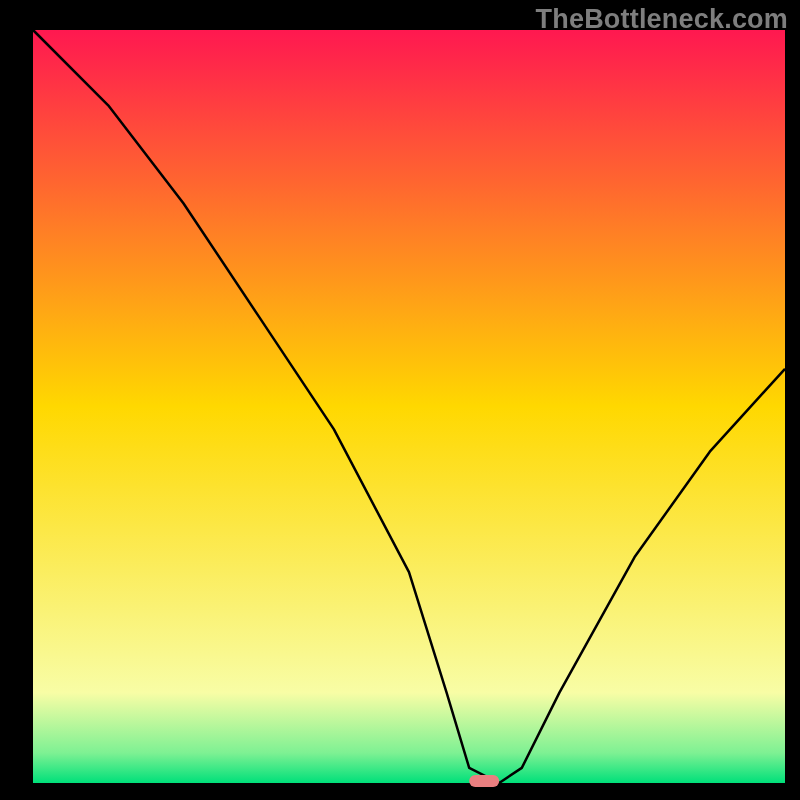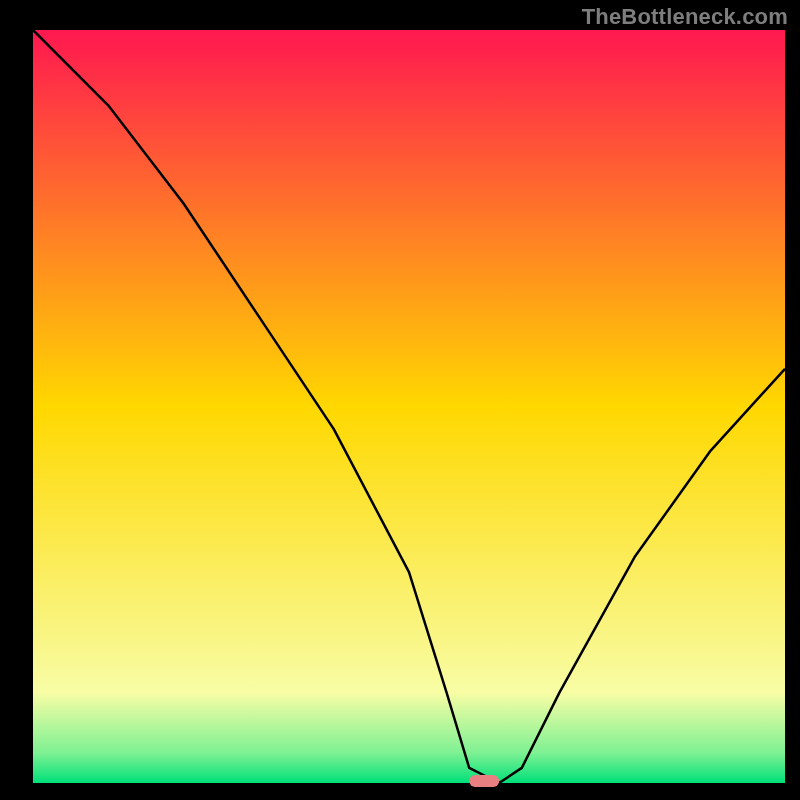--- a/index.html
+++ b/index.html
@@ -13,21 +13,21 @@
   .container {
     position: relative;
     width: 800px;
     height: 800px;
   }
   .watermark {
     position: absolute;
     top: 4px;
     right: 12px;
     font-family: Arial, Helvetica, sans-serif;
-    font-size: 22px;
+    font-size: 27px;
     font-weight: 600;
     color: #7e7e7e;
     letter-spacing: 0.2px;
     z-index: 10;
   }
   svg {
     display: block;
   }
 </style>
 </head>

